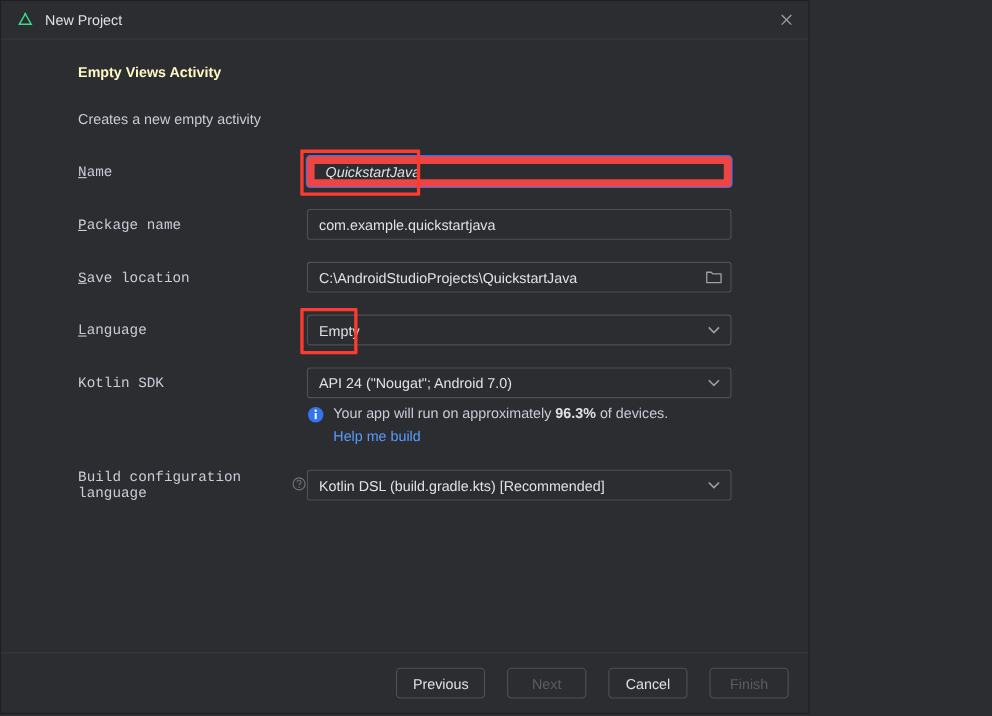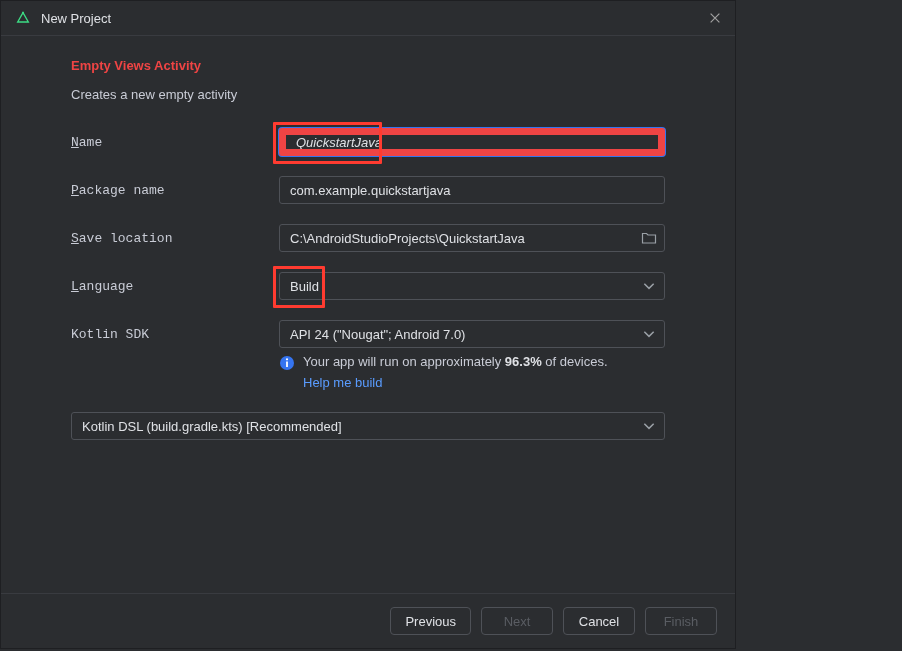--- a/index.html
+++ b/index.html
@@ -44,22 +44,22 @@
     color: #a0a0a0;
   }
   .close-btn svg { width: 14px; height: 14px; }
 
   .content {
     padding: 22px 70px 0 70px;
   }
   .heading {
     font-size: 13px;
     font-weight: 600;
-    color: #ef4444;
-    margin-bottom: 14px;
+    color: #fef9c3;
+    margin-bottom: 28px;
   }
   .subtitle {
     color: #c9ccd6;
     margin-bottom: 26px;
   }
   .form-row {
     display: flex;
     align-items: center;
     margin-bottom: 20px;
   }
@@ -162,21 +162,21 @@
 
   .buttonbar {
     position: absolute;
     bottom: 0; left: 0; right: 0;
     height: 54px;
     border-top: 1px solid #393b40;
     display: flex;
     justify-content: flex-end;
     align-items: center;
     padding: 0 18px;
-    gap: 10px;
+    gap: 20px;
   }
   .btn {
     min-width: 72px;
     height: 28px;
     padding: 0 14px;
     border: 1px solid #4e5157;
     border-radius: 4px;
     background: #2b2d30;
     color: #dfe1e5;
     font-family: inherit;
@@ -248,21 +248,21 @@
         </span>
       </div>
     </div>
 
     <div class="form-row">
       <div class="label">
         <span class="u">L</span><span>anguage</span>
       </div>
       <div class="field">
         <div class="select-box">
-          <span>Build</span>
+          <span>Empty</span>
           <span class="caret">
             <svg viewBox="0 0 12 12">
                 <path d="M2 4 L6 8 L10 4" stroke="currentColor" stroke-width="1.3" fill="none"></path>
               </svg>
           </span>
         </div>
         <div class="highlight-box hl-lang"></div>
       </div>
     </div>
 
@@ -288,20 +288,30 @@
             <circle cx="8" cy="4.3" r="1.1" fill="#fff"></circle>
           </svg>
       </span>
       <div class="info-text">
         <span>Your app will run on approximately </span><strong>96.3%</strong><span> of devices.</span>
         <span class="help-link">Help me build</span>
       </div>
     </div>
 
     <div class="form-row">
+      <div class="label label-with-icon">
+        <span>Build configuration language</span>
+        <span class="help-q">
+          <svg viewBox="0 0 16 16">
+              <circle cx="8" cy="8" r="6.3" stroke="currentColor" stroke-width="1.2" fill="none"></circle>
+              <path d="M6 6.2 a2 2 0 1 1 3 1.7 c-0.8 0.5 -1 0.8 -1 1.6" stroke="currentColor" stroke-width="1.2" fill="none"></path>
+              <circle cx="8" cy="11.5" r="0.8" fill="currentColor"></circle>
+            </svg>
+        </span>
+      </div>
       <div class="field">
         <div class="select-box">
           <span>Kotlin DSL (build.gradle.kts) [Recommended]</span>
           <span class="caret">
             <svg viewBox="0 0 12 12">
                 <path d="M2 4 L6 8 L10 4" stroke="currentColor" stroke-width="1.3" fill="none"></path>
               </svg>
           </span>
         </div>
       </div>

